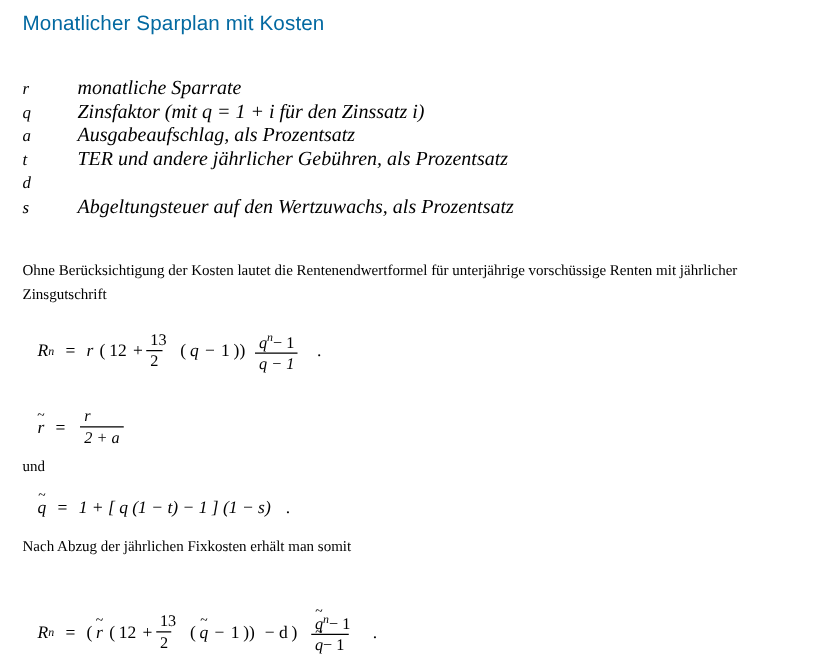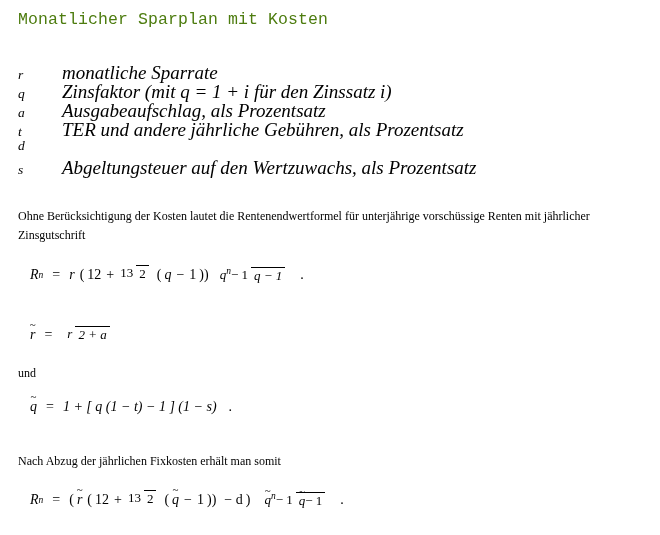--- a/index.html
+++ b/index.html
@@ -17,24 +17,24 @@
   .page {
     position: relative;
     width: 660px;
     height: 535px;
     padding: 0;
   }
   .title {
     position: absolute;
     left: 18px;
     top: 10px;
-    font-family: Liberation Mono, monospace;
+    font-family: Liberation Sans, sans-serif;
     font-size: 16.5px;
     letter-spacing: 0.1px;
-    color: #4d7c0f;
+    color: #0369a1;
   }
 
   
   .legend {
     position: absolute;
     left: 18px;
     top: 62px;
     width: 600px;
   }
   .legend-row {
@@ -45,21 +45,21 @@
   .legend-sym {
     width: 44px;
     flex: 0 0 44px;
     font-family: "Liberation Serif", serif;
     font-style: italic;
     font-size: 13.5px;
   }
   .legend-def {
     font-family: "Liberation Serif", serif;
     font-style: italic;
-    font-size: 19px;
+    font-size: 16px;
     white-space: nowrap;
   }
 
   .para {
     position: absolute;
     left: 18px;
     font-family: "Liberation Serif", serif;
     font-size: 12px;
     line-height: 19px;
     width: 628px;
@@ -75,21 +75,22 @@
     align-items: center;
   }
   .mi { font-style: italic; }
   .mn { font-style: normal; }
   .sp3 { display: inline-block; width: 3px; }
   .sp5 { display: inline-block; width: 5px; }
   .sp8 { display: inline-block; width: 8px; }
 
   .frac {
     display: inline-flex;
-    align-items: flex-end;
+    flex-direction: column;
+    align-items: flex-start;
     vertical-align: middle;
     margin: 0 3px;
     position: relative;
     top: -0.1em;
   }
   .frac .num {
     padding: 0 3px 1px 3px;
     font-size: 13px;
     line-height: 14px;
   }
@@ -146,21 +147,21 @@
     <div class="legend-row">
       <span class="legend-sym">q</span>
       <span class="legend-def">Zinsfaktor (mit q = 1 + i  für den Zinssatz i)</span>
     </div>
     <div class="legend-row">
       <span class="legend-sym">a</span>
       <span class="legend-def">Ausgabeaufschlag, als Prozentsatz</span>
     </div>
     <div class="legend-row">
       <span class="legend-sym">t</span>
-      <span class="legend-def">TER und andere jährliche Gebühren, als Prozentsatz</span>
+      <span class="legend-def">TER und andere jährlicher Gebühren, als Prozentsatz</span>
     </div>
     <div class="legend-row">
       <span class="legend-sym">d</span>
     </div>
     <div class="legend-row">
       <span class="legend-sym">s</span>
       <span class="legend-def">Abgeltungsteuer auf den Wertzuwachs, als Prozentsatz</span>
     </div>
   </div>
 
@@ -218,21 +219,21 @@
   <div class="math" style="left:30px; top:399px;">
     <span class="tilde-wrap">
       <span class="tld">~</span>
       <span class="mi">q</span>
     </span>
     <span class="eq mn">=</span>
     <span class="mi">1 + [ q (1 − t) − 1 ] (1 − s)</span>
     <span class="dot mn">.</span>
   </div>
 
-  <div class="para" style="top:452px;">Nach Abzug der jährlichen Fixkosten erhält man somit</div>
+  <div class="para" style="top:428px;">Nach Abzug der jährlichen Fixkosten erhält man somit</div>
 
   <div class="math" style="left:30px; top:490px;">
     <span class="mi">R</span>
       <span class="sub">n</span>
     <span class="eq mn">=</span>
     <span class="paren">(</span>
       <span class="sp3"></span>
     <span class="tilde-wrap">
       <span class="tld">~</span>
       <span class="mi">r</span>

